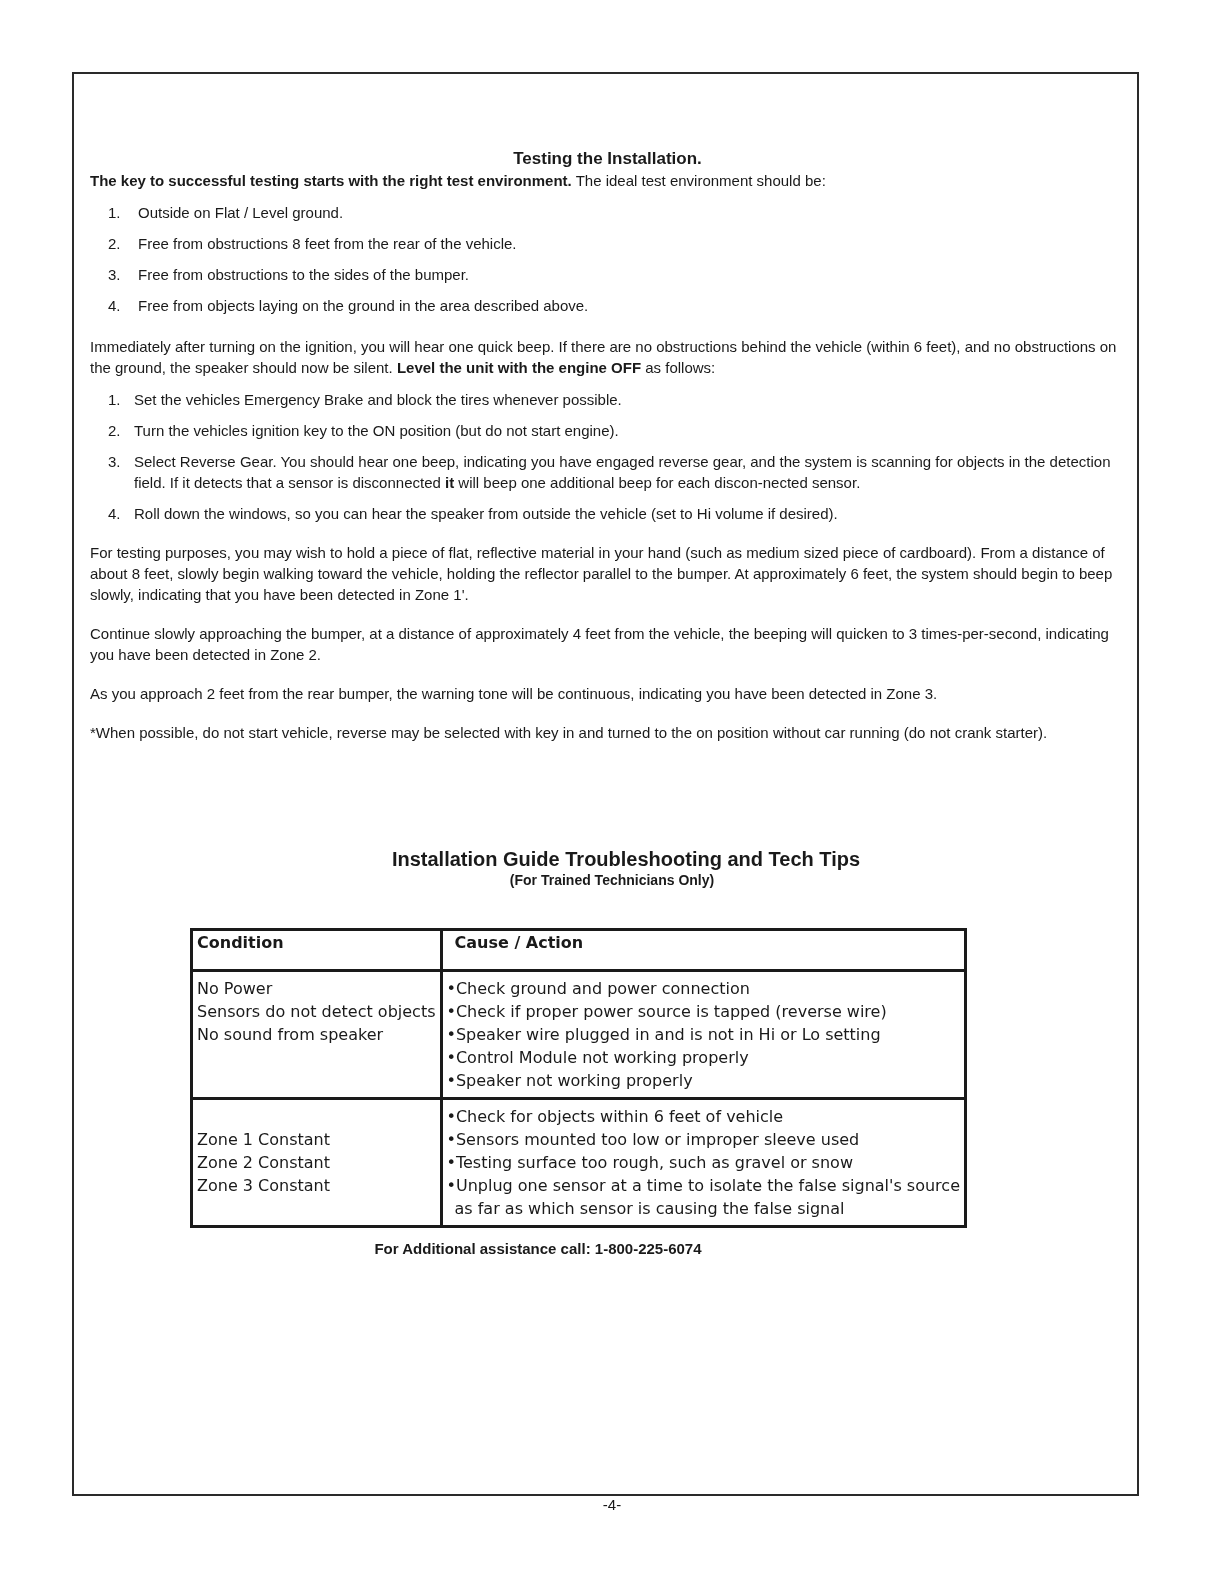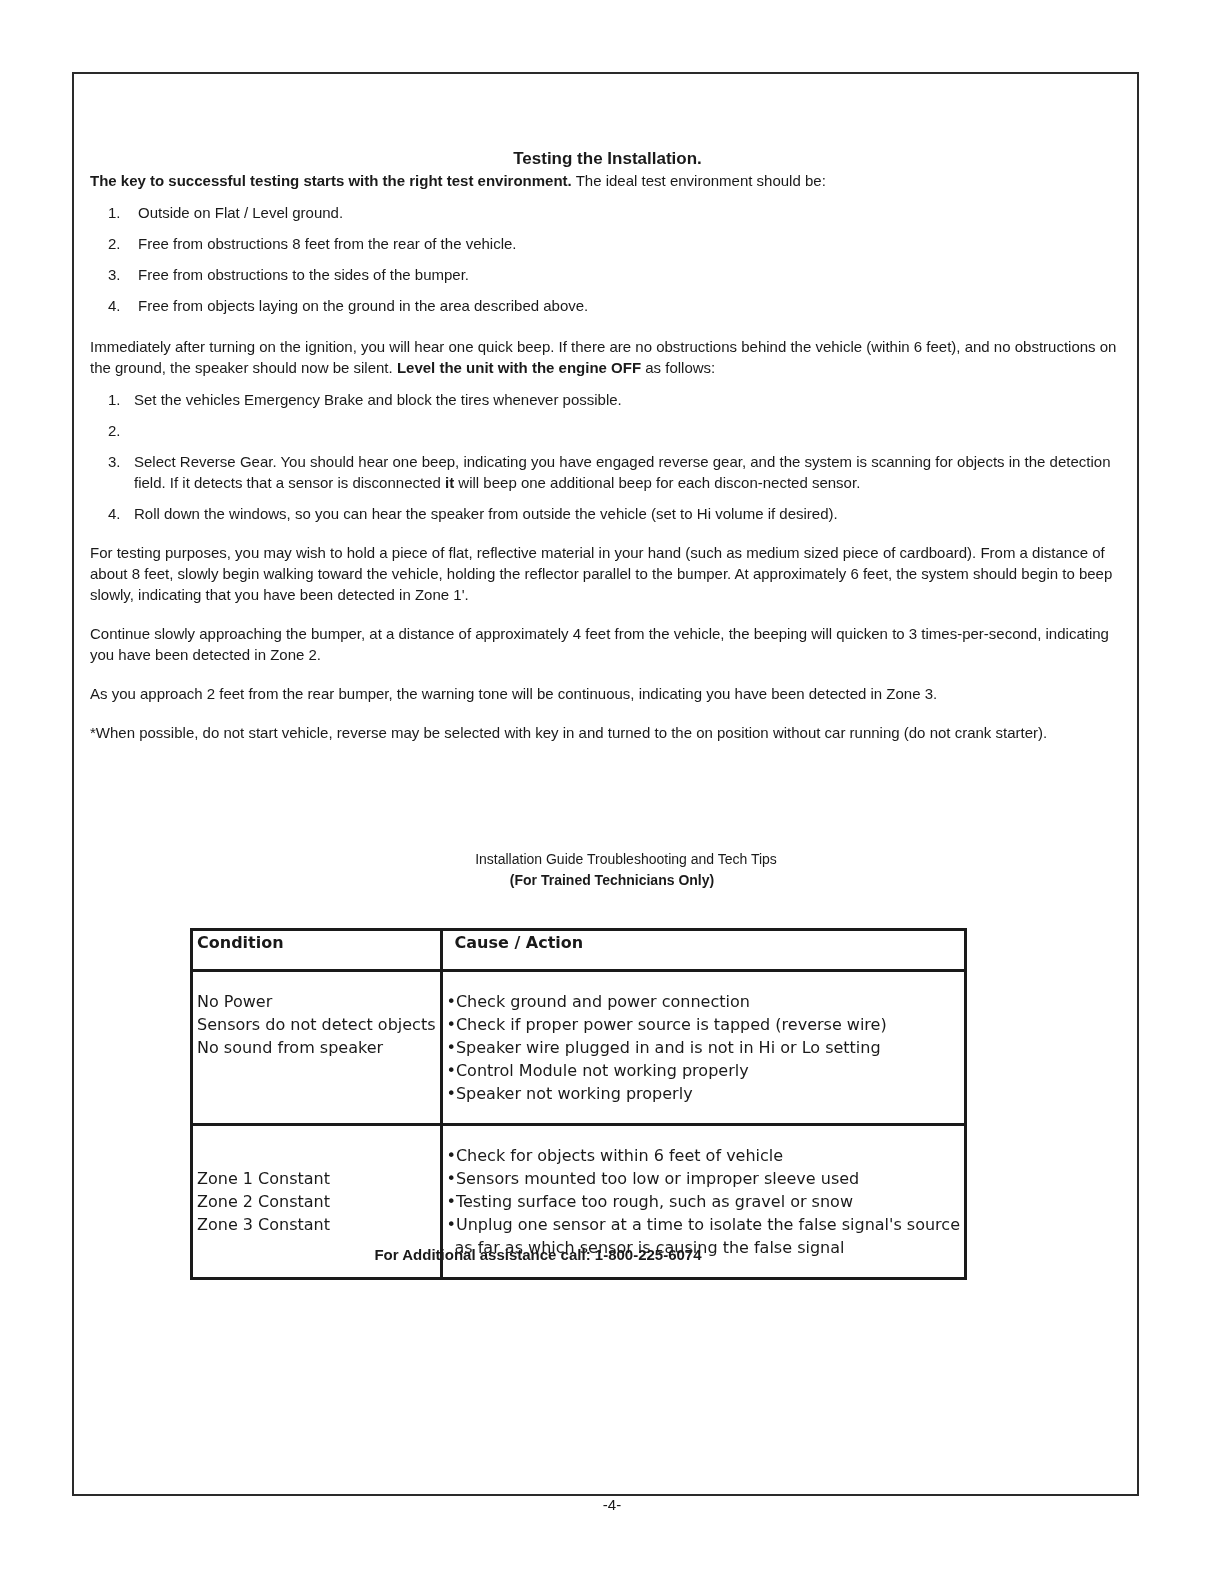--- a/index.html
+++ b/index.html
@@ -13,32 +13,32 @@
   .p b { font-weight: bold; }
   ol { margin: 0; padding: 0; list-style: none; }
   .list1 li { font-size: 15px; line-height: 21px; margin: 0 0 10px 0; display: flex; }
   .list1 { margin-top: 11px; }
   .num { width: 30px; padding-left: 18px; box-sizing: content-box; flex: none; }
   .list2 li { font-size: 15px; line-height: 21px; margin: 0 0 10px 0; display: flex; }
   .list2 { margin-top: 11px; }
   .list2 .num { width: 26px; }
   .gap { height: 18px; }
   .center { text-align: center; }
-  .h2 { font-weight: normal; font-size: 14px; line-height: 22px; margin-left: 28px; }
+  .h2 { font-weight: bold; font-size: 20px; line-height: 22px; margin-left: 28px; }
   .h3 { font-weight: bold; font-size: 14px; line-height: 20px; }
   table { border-collapse: collapse; position: absolute; left: 190px; top: 928px; width: 743px; }
-  td { border: 3px solid #1a1a1a; vertical-align: top; padding: 18px 4px;
+  td { border: 3px solid #1a1a1a; vertical-align: top; padding: 5px 4px;
        font-family: "DejaVu Sans", sans-serif; font-size: 16px; line-height: 23px; }
   th { border: 3px solid #1a1a1a; text-align: left; vertical-align: top; padding: 1px 4px 15px 4px;
        font-family: "DejaVu Sans", sans-serif; font-weight: bold; font-size: 16px; line-height: 22px; }
   .c1 { width: 272px; }
   .line { display: block; white-space: nowrap; }
   .indent { padding-left: 8px; }
   .footer-call { position: absolute; top: 1240px; left: 0; width: 1076px; text-align: center;
-                 font-weight: bold; font-size: 15px; margin-top: 6px; }
+                 font-weight: bold; font-size: 15px; }
   .pageno { position: absolute; top: 1496px; left: 0; width: 1224px; text-align: center;
             font-size: 15px; }
 </style>
 </head>
 <body>
 
 <div class="frame"></div>
 
 <div class="content">
   <div class="h1">Testing the Installation.</div>
@@ -66,20 +66,21 @@
   <div style="height:10px"></div>
   <div class="p"><span>Immediately after turning on the ignition, you will hear one quick beep. If there are no obstructions behind the vehicle (within 6 feet), and no obstructions on the ground, the speaker should now be silent. </span><b>Level the unit with the engine OFF</b><span> as follows:</span></div>
 
   <ol class="list2">
     <li>
         <span class="num">1.</span>
         <span>Set the vehicles Emergency Brake and block the tires whenever possible.</span>
       </li>
     <li>
         <span class="num">2.</span>
+        <span>Turn the vehicles ignition key to the ON position (but do not start engine).</span>
       </li>
     <li>
         <span class="num">3.</span>
         <span><span>Select Reverse Gear. You should hear one beep, indicating you have engaged reverse gear, and the system is scanning for objects in the detection field. If it detects that a sensor is disconnected </span><b>it</b><span> will beep one additional beep for each discon-nected sensor.</span></span>
       </li>
     <li>
         <span class="num">4.</span>
         <span>Roll down the windows, so you can hear the speaker from outside the vehicle (set to Hi volume if desired).</span>
       </li>
   </ol>

